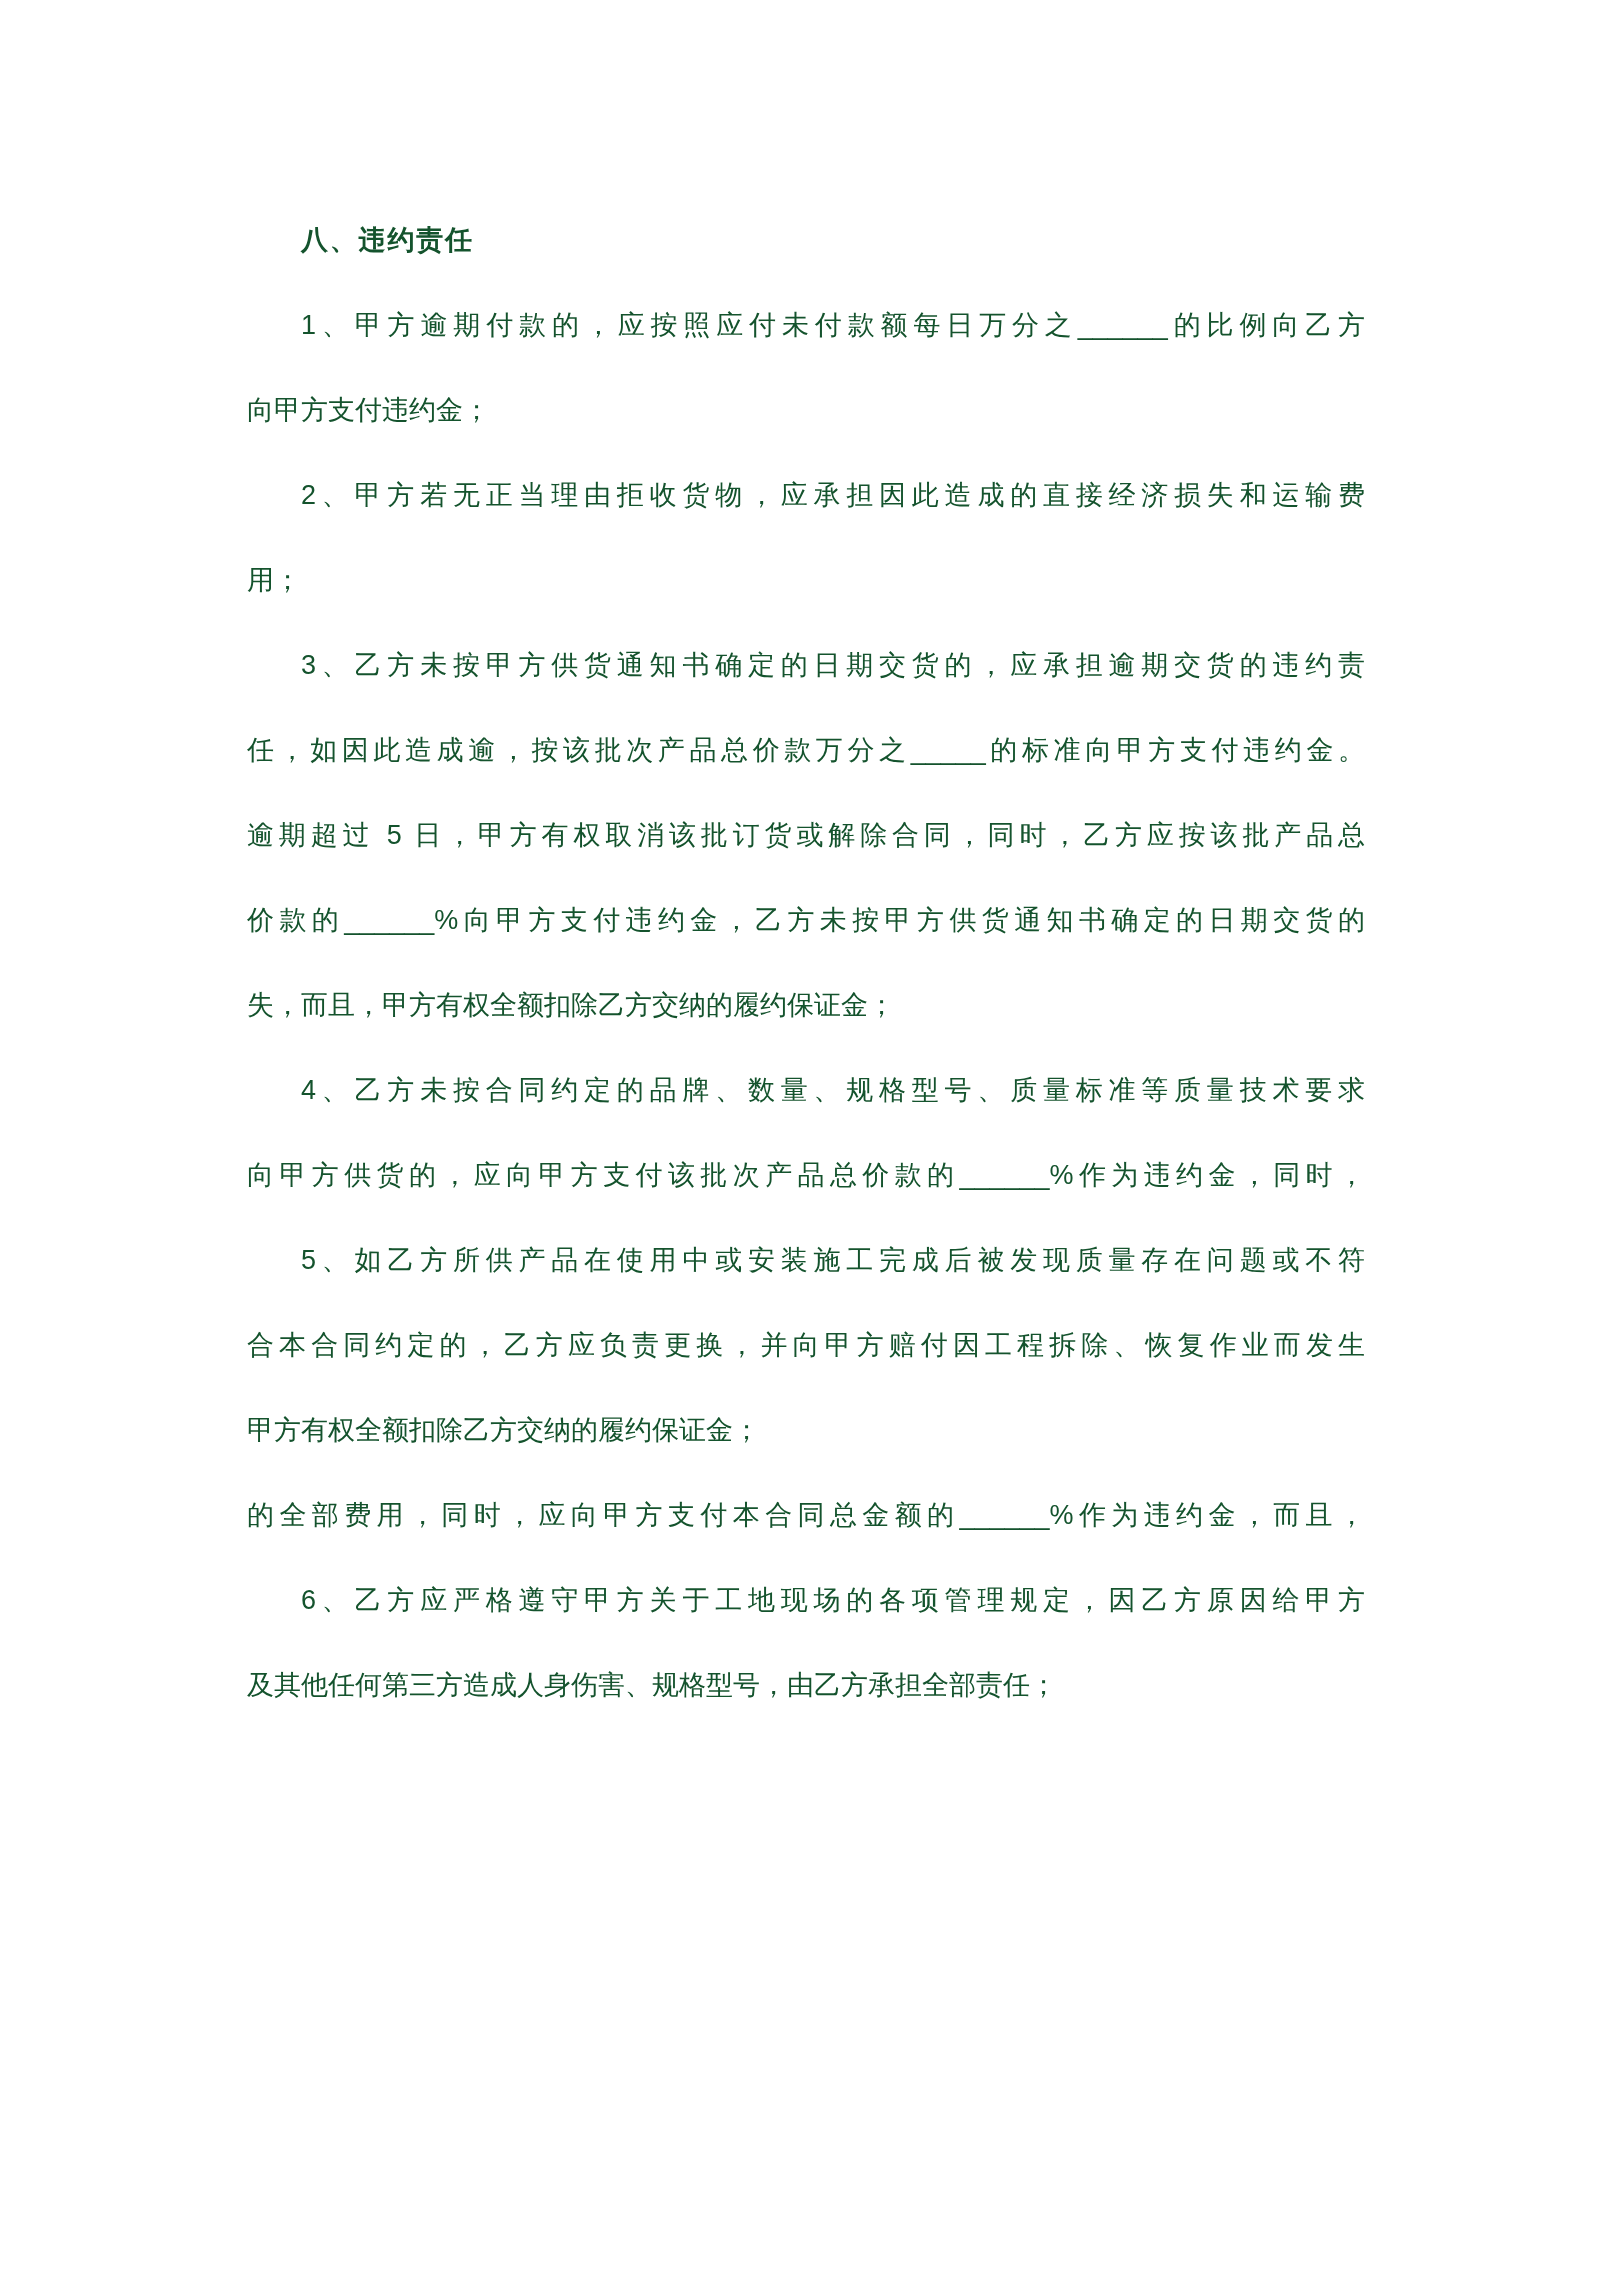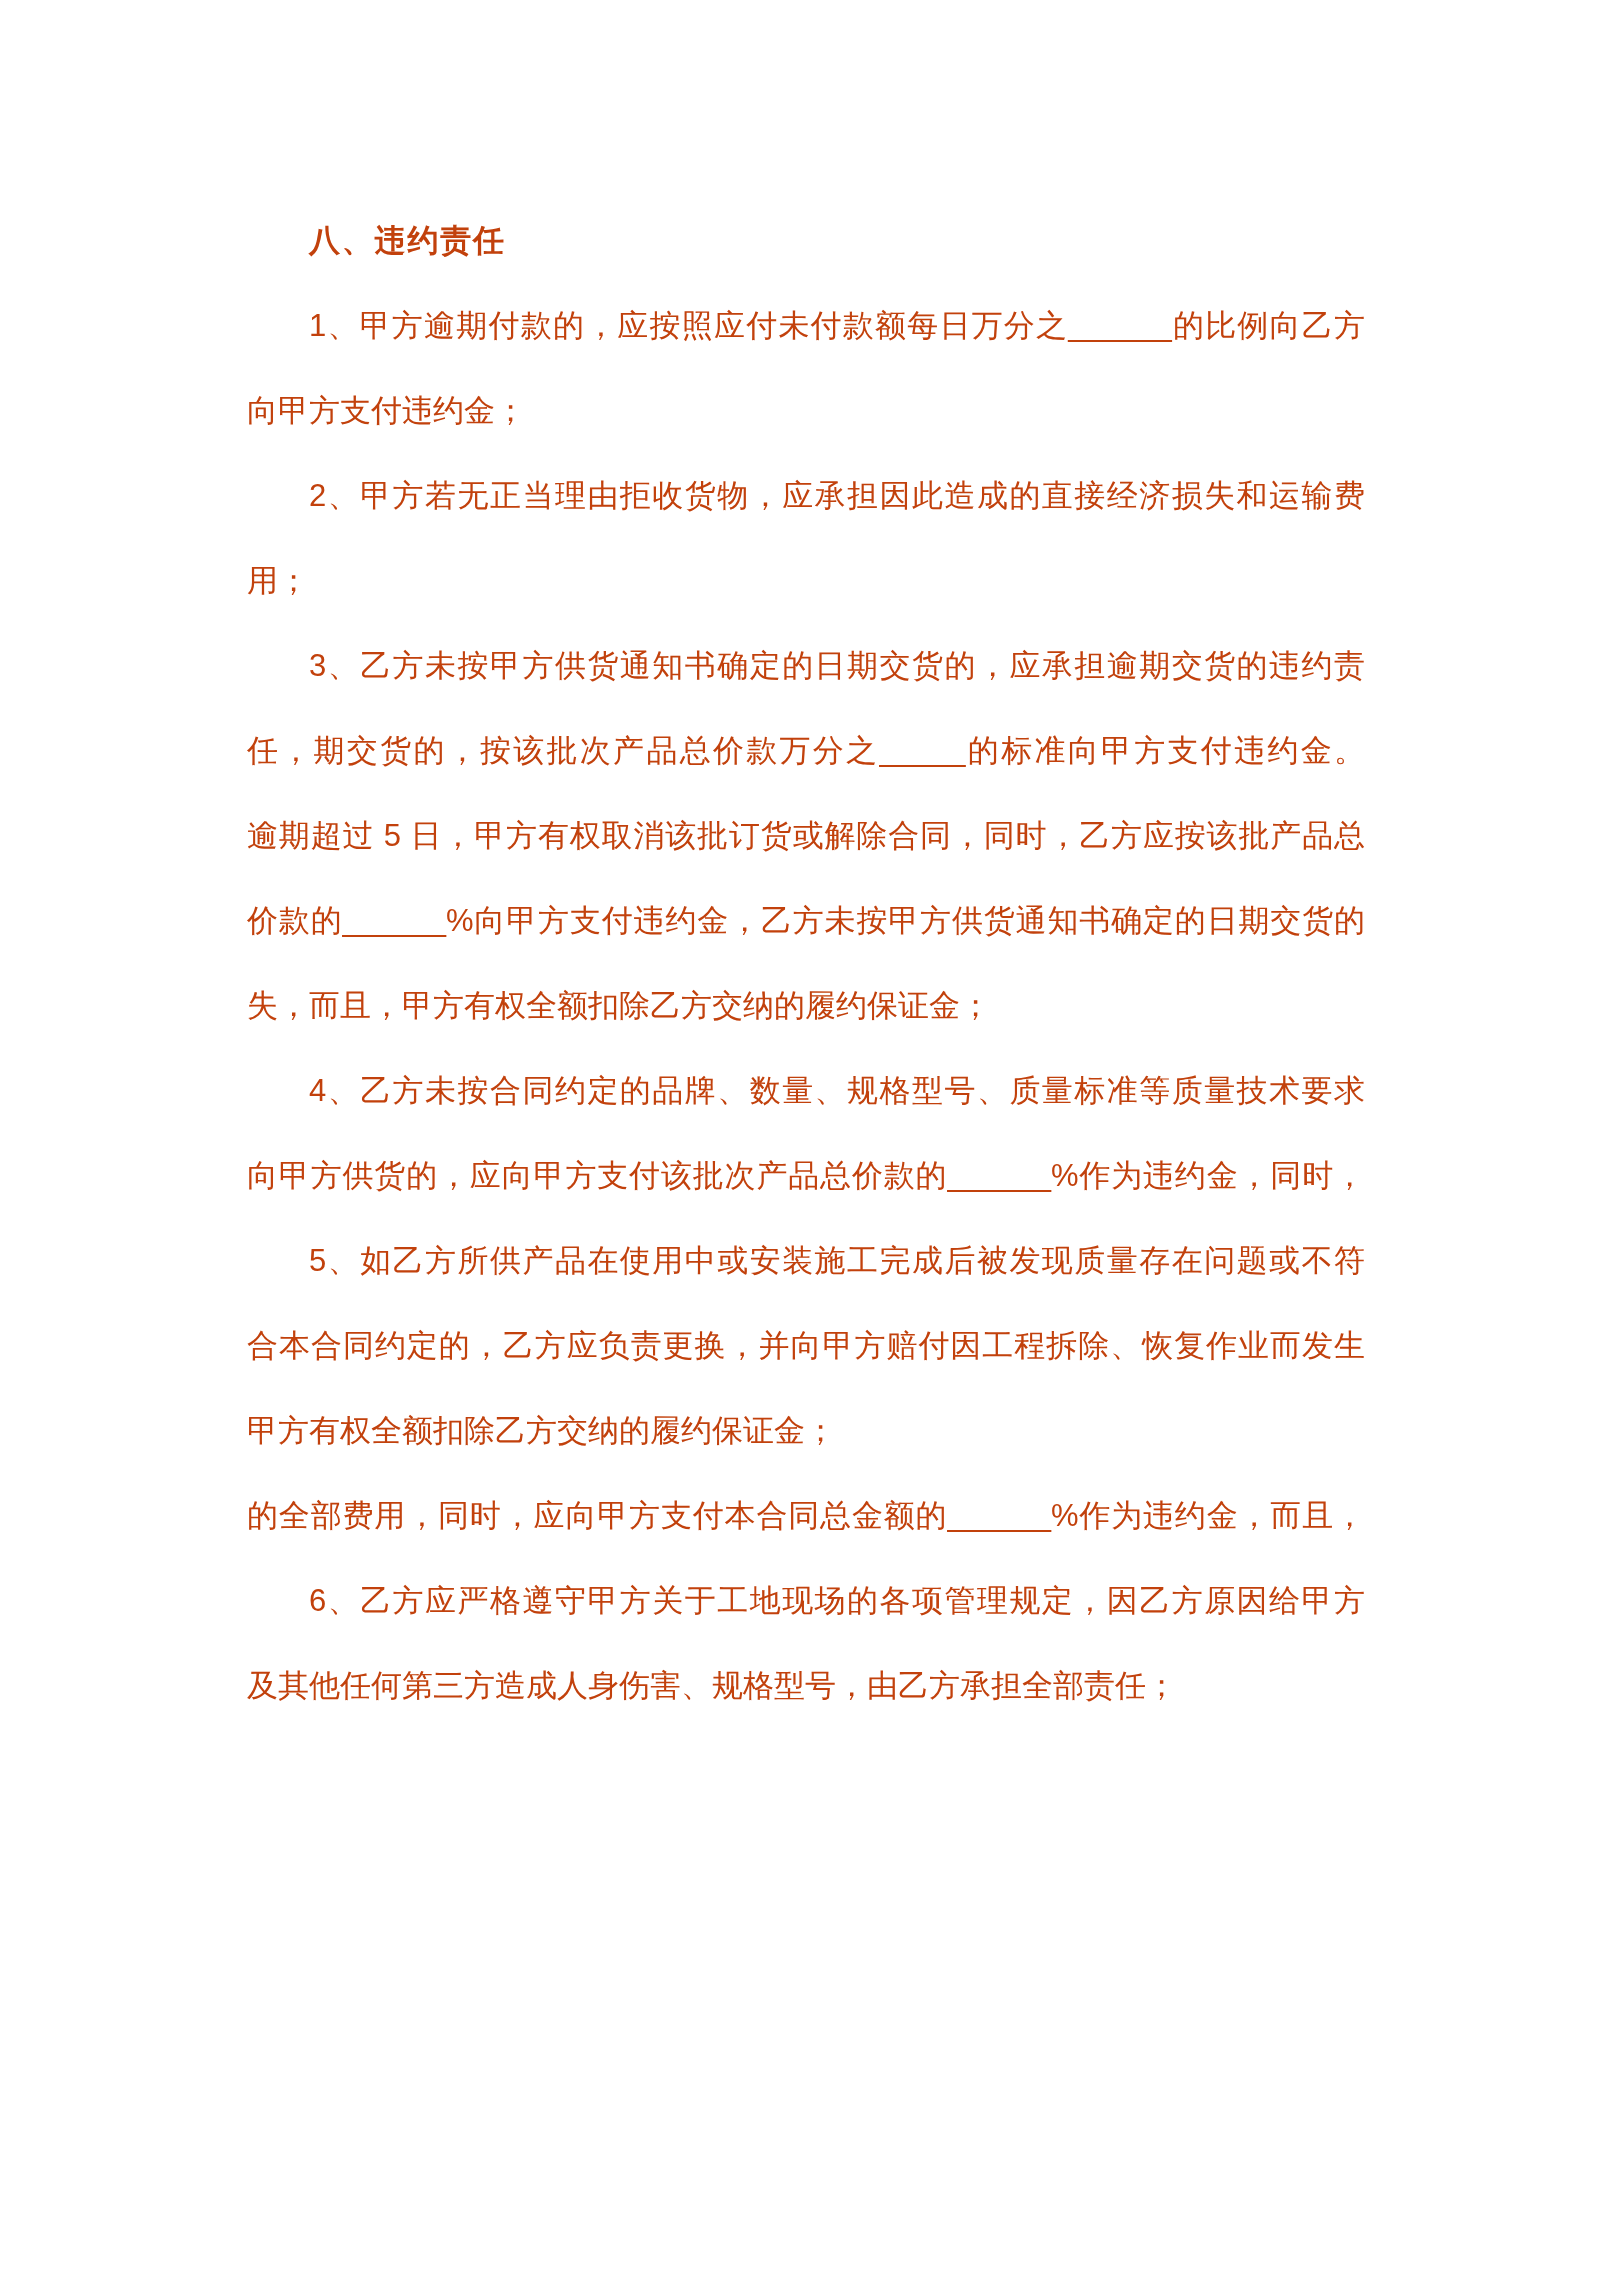--- a/index.html
+++ b/index.html
@@ -23,24 +23,24 @@
     overflow: hidden;
   }
   .doc {
     position: absolute;
     left: 247px;
     top: 198px;
     width: 1118px;
     color: #000000;
   }
   .line {
-    font-size: 31px;
+    font-size: 27px;
     line-height: 85px;
     height: 85px;
-    color: #c2410c;
+    color: #14532d;
     text-align: justify;
     text-align-last: justify;
     text-justify: inter-character;
     white-space: nowrap;
   }
   .line.first {
     text-indent: 2em;
   }
   .line.last {
     text-align-last: left;
@@ -58,21 +58,21 @@
 
 <div class="page">
   <div class="doc">
     <div class="line heading">八、违约责任</div>
     <div id="paragraphs">
         <div class="line first">1、甲方逾期付款的，应按照应付未付款额每日万分之______的比例向乙方</div>
         <div class="line last">向甲方支付违约金；</div>
         <div class="line first">2、甲方若无正当理由拒收货物，应承担因此造成的直接经济损失和运输费</div>
         <div class="line last">用；</div>
         <div class="line first">3、乙方未按甲方供货通知书确定的日期交货的，应承担逾期交货的违约责</div>
-        <div class="line">任，期交货的，按该批次产品总价款万分之_____的标准向甲方支付违约金。</div>
+        <div class="line">任，如因此造成逾，按该批次产品总价款万分之_____的标准向甲方支付违约金。</div>
         <div class="line">逾期超过 5 日，甲方有权取消该批订货或解除合同，同时，乙方应按该批产品总</div>
         <div class="line">价款的______%向甲方支付违约金，乙方未按甲方供货通知书确定的日期交货的</div>
         <div class="line last">失，而且，甲方有权全额扣除乙方交纳的履约保证金；</div>
         <div class="line first">4、乙方未按合同约定的品牌、数量、规格型号、质量标准等质量技术要求</div>
         <div class="line">向甲方供货的，应向甲方支付该批次产品总价款的______%作为违约金，同时，</div>
         <div class="line first">5、如乙方所供产品在使用中或安装施工完成后被发现质量存在问题或不符</div>
         <div class="line">合本合同约定的，乙方应负责更换，并向甲方赔付因工程拆除、恢复作业而发生</div>
         <div class="line last">甲方有权全额扣除乙方交纳的履约保证金；</div>
         <div class="line">的全部费用，同时，应向甲方支付本合同总金额的______%作为违约金，而且，</div>
         <div class="line first">6、乙方应严格遵守甲方关于工地现场的各项管理规定，因乙方原因给甲方</div>

